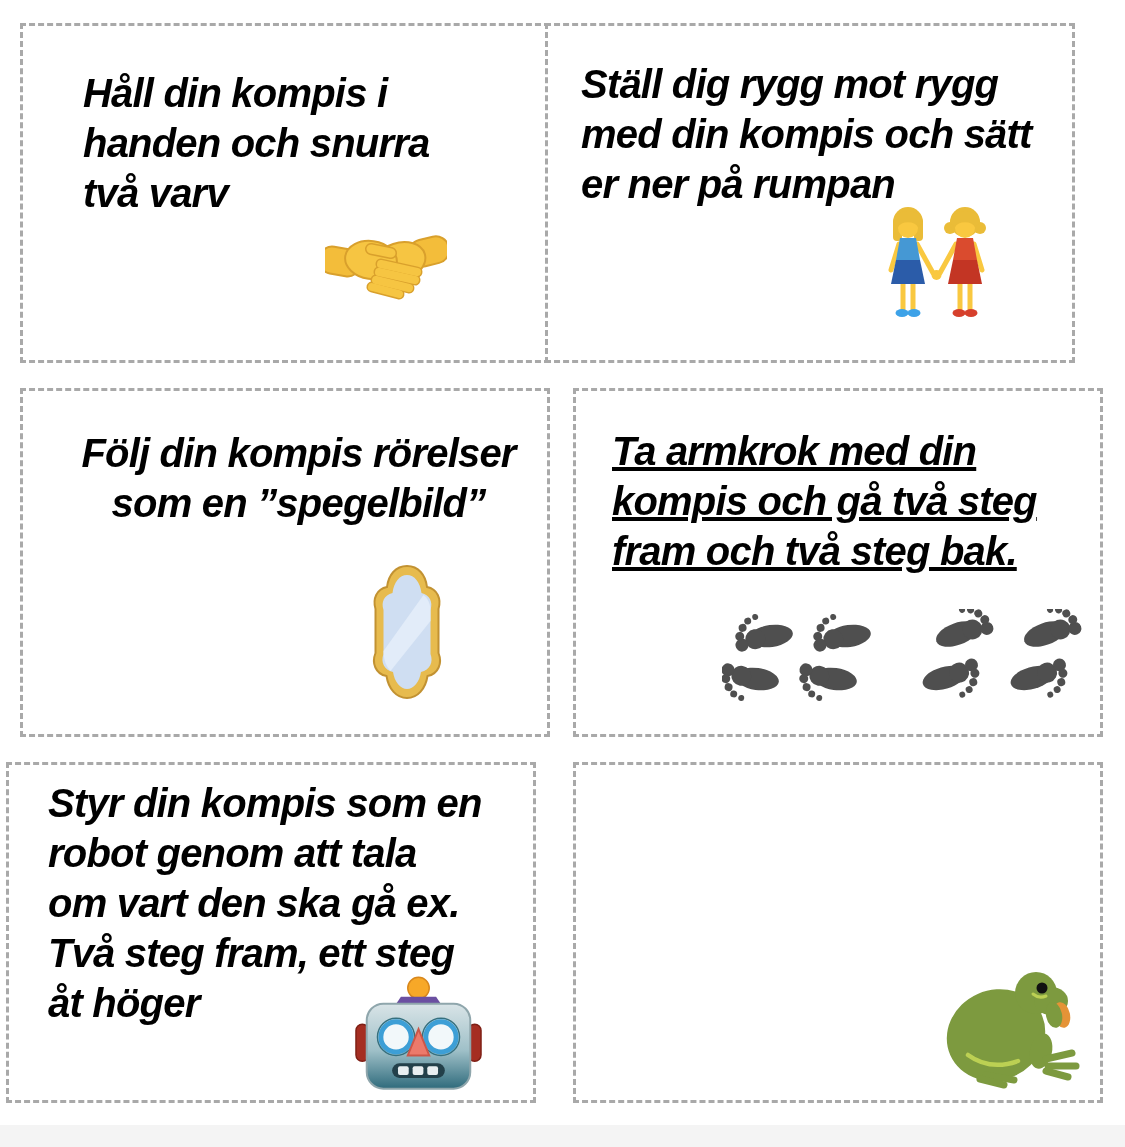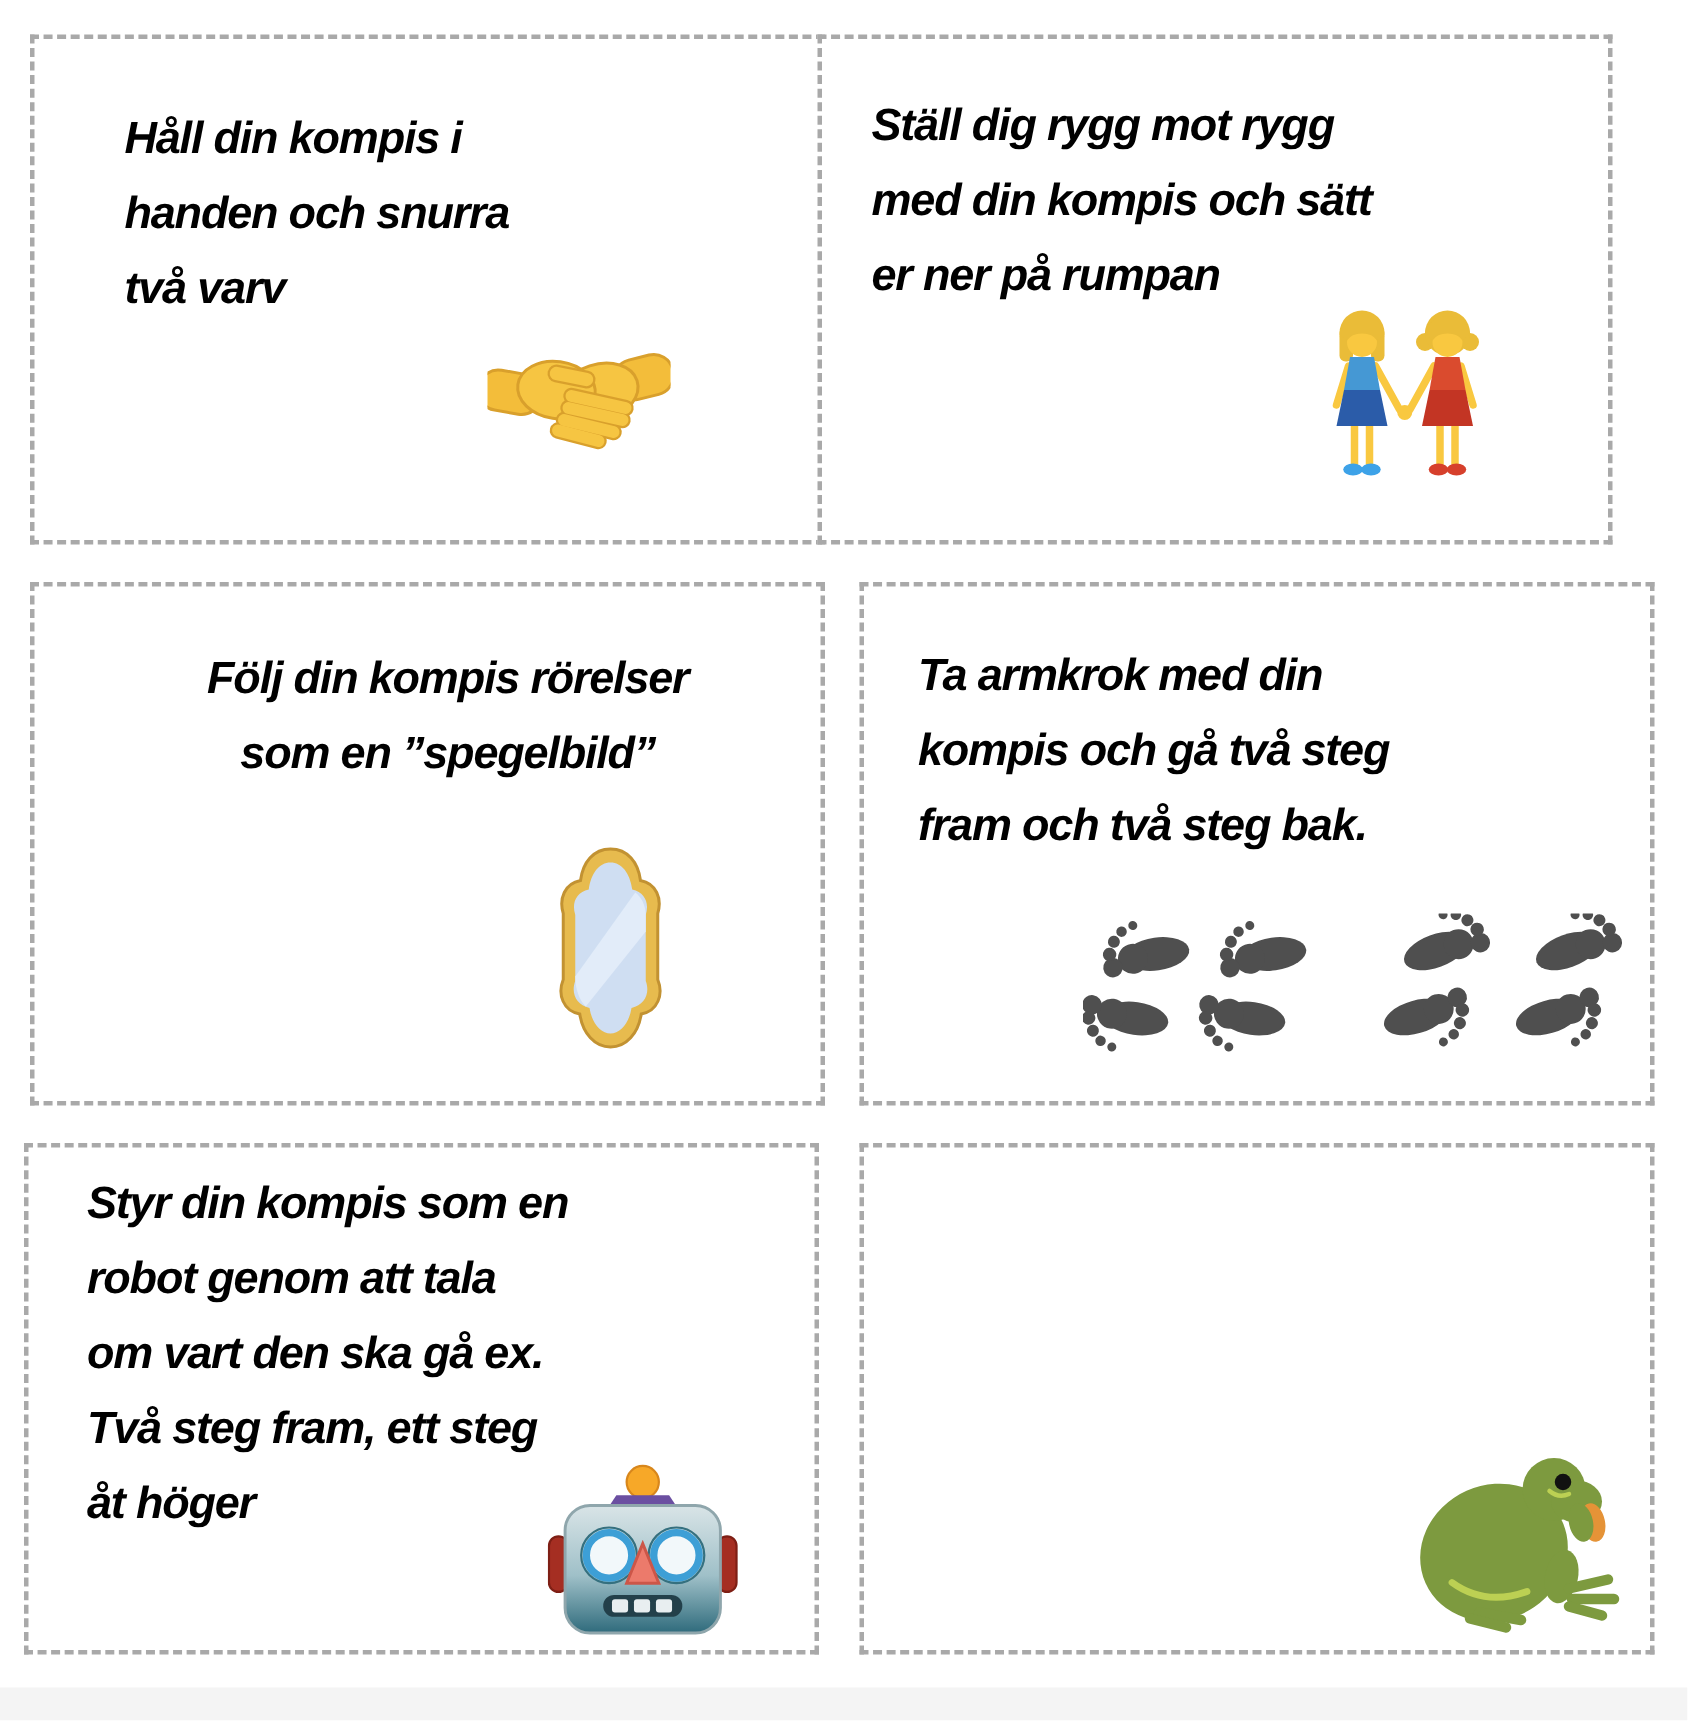--- a/index.html
+++ b/index.html
@@ -14,41 +14,41 @@
   }
   .card {
     position: absolute;
     box-sizing: border-box;
     border: 3px dashed #a9a9a9;
     background: #ffffff;
   }
   .card-text {
     font-weight: bold;
     font-style: italic;
-    font-size: 30px;
+    font-size: 40px;
     line-height: 50px;
     letter-spacing: -0.8px;
     color: #000000;
     white-space: pre-line;
   }
   .icon { position: absolute; }
 
   
   .card1 { left: 20px;  top: 23px;  width: 530px; height: 340px; }
   .card2 { left: 545px; top: 23px;  width: 530px; height: 340px; }
   .card3 { left: 20px;  top: 388px; width: 530px; height: 349px; }
   .card4 { left: 573px; top: 388px; width: 530px; height: 349px; }
-  .card5 { left: 16px;  top: 762px; width: 530px; height: 341px; }
+  .card5 { left: 6px;  top: 762px; width: 530px; height: 341px; }
   .card6 { left: 573px; top: 762px; width: 530px; height: 341px; }
 
   
   .card1 .card-text { padding: 42px 10px 0 60px; }
   .card2 .card-text { padding: 33px 10px 0 33px; }
   .card3 .card-text { padding: 37px 10px 0 37px; text-align: center; }
-  .card4 .card-text { padding: 35px 10px 0 36px; }
+  .card4 .card-text { padding: 35px 10px 0 36px; text-decoration: underline; }
   .card5 .card-text { padding: 13px 10px 0 39px; }
   .card6 .card-text { padding: 13px 6px  0 16px; }
 
   
   .card1 .icon { left: 302px; top: 196px; }
   .card2 .icon { left: 330px; top: 180px; }
   .card3 .icon { left: 346px; top: 172px; }
   .card4 .icon { left: 146px; top: 218px; }
   .card5 .icon { left: 346px; top: 208px; }
   .card6 .icon { left: 362px; top: 198px; }

